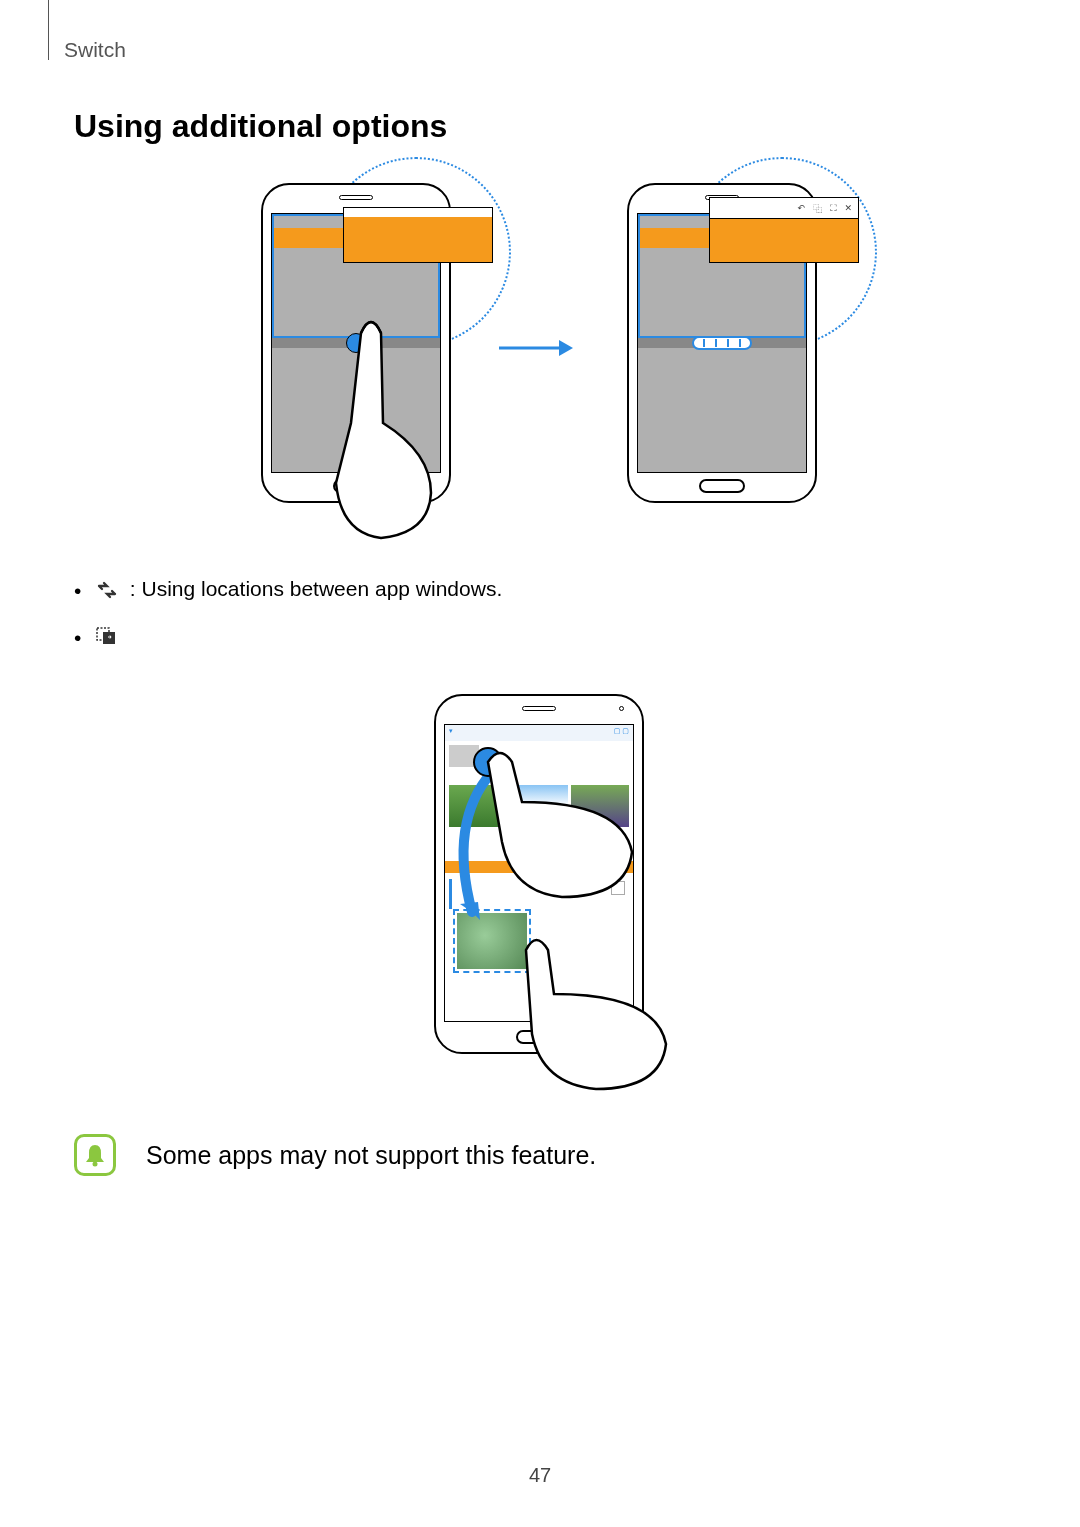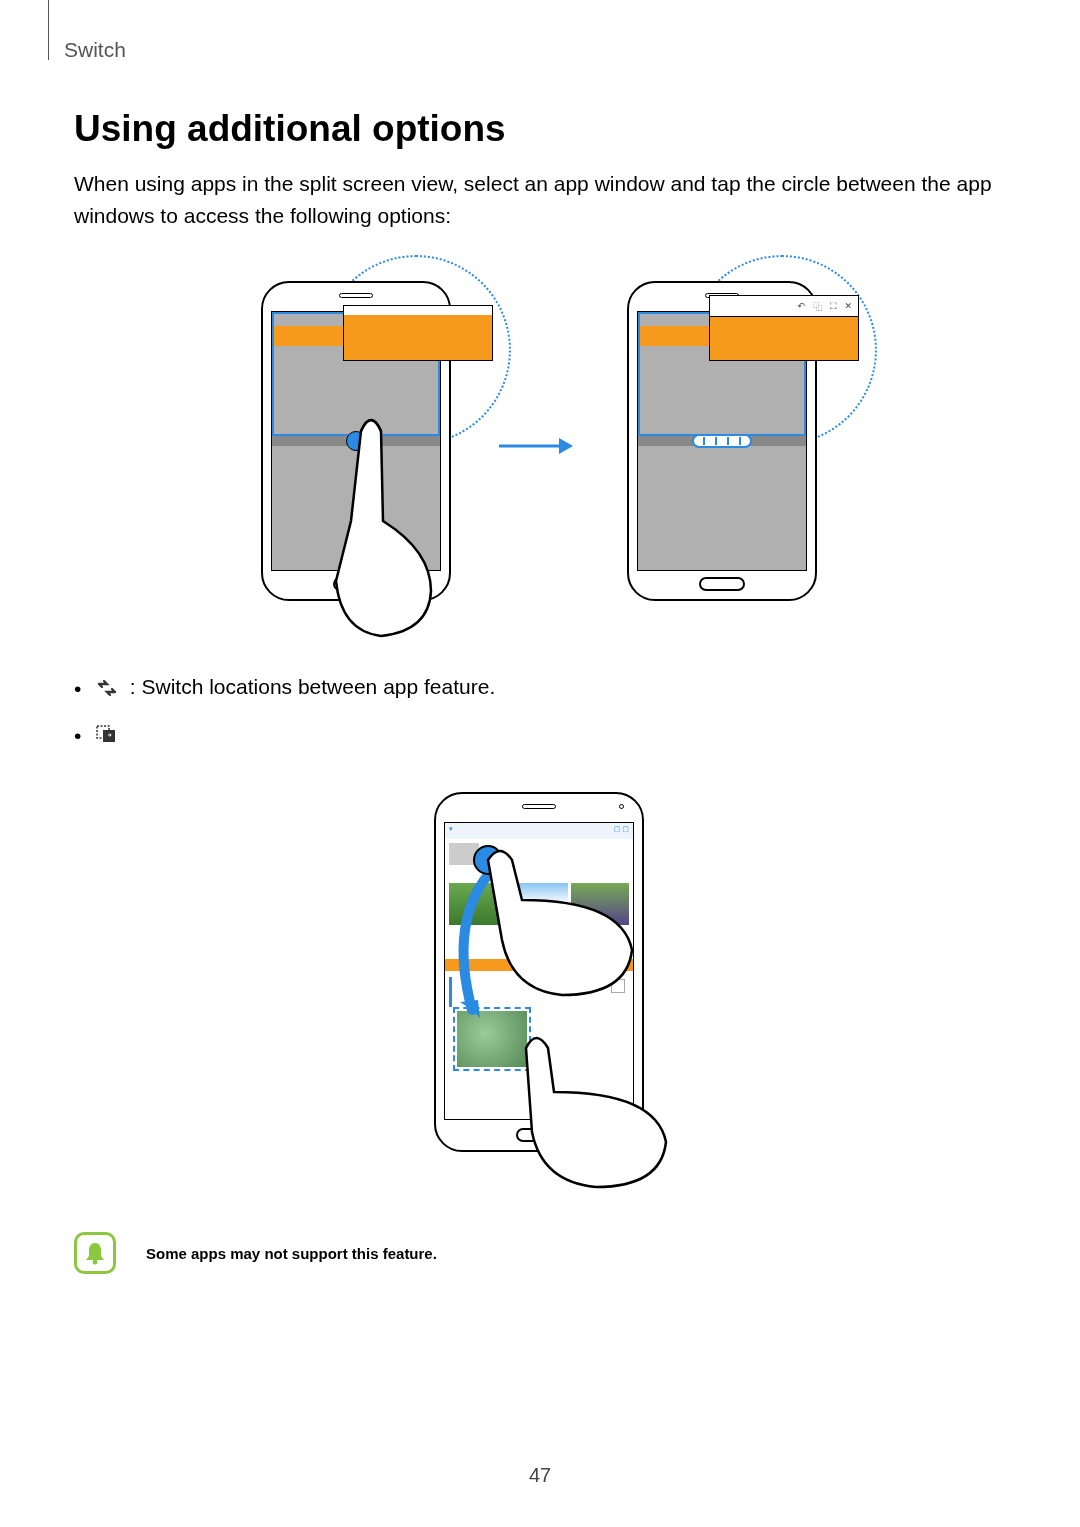--- a/index.html
+++ b/index.html
@@ -26,21 +26,21 @@
     font-size: 21px;
     color: #555;
   }
   .content {
     position: absolute;
     left: 74px;
     top: 108px;
     width: 930px;
   }
   .section-title {
-    font-size: 37px;
+    font-size: 32px;
     font-weight: 700;
     margin-bottom: 18px;
   }
   .intro {
     font-size: 21px;
     line-height: 1.5;
     margin-bottom: 30px;
   }
   .figure-row {
     display: flex;
@@ -221,21 +221,20 @@
   }
 </style>
 </head>
 <body>
 
 <div class="vline"></div>
 <div class="breadcrumb">Switch</div>
 
 <div class="content">
   <h2 class="section-title">Using additional options</h2>
-  <p class="intro">When using apps in the split screen view, select an app window and tap the circle between the app windows to access the following options:</p>
 
   <div class="figure-row">
 
     <div class="phone">
       <div class="zoom-circle" style="left:70px; top:-6px; width:190px; height:190px;"></div>
       <div class="phone-body">
         <div class="phone-speaker"></div>
         <div class="phone-screen">
           <div class="split-top">
             <div class="orange-bar"></div>
@@ -289,21 +288,21 @@
   </div>
 
   <div class="bullets">
     <div class="bullet">
       <div class="bullet-dot">•</div>
       <div>
         <span class="bullet-icon">
           <svg width="24" height="18" viewBox="0 0 24 18">
             <path d="M4 5 L12 5 L9 2 M4 5 L7 8 M20 13 L12 13 L15 16 M20 13 L17 10" stroke="#333" stroke-width="2.3" fill="none" stroke-linecap="round"></path>
           </svg>
-        </span><span> : Switch locations between app feature.</span>
+        </span><span> : Using locations between app windows.</span>
       </div>
     </div>
     <div class="bullet">
       <div class="bullet-dot">•</div>
       <div>
         <span class="bullet-icon">
           <svg width="24" height="20" viewBox="0 0 24 20">
             <rect x="2" y="2" width="12" height="12" fill="none" stroke="#333" stroke-width="1.5" stroke-dasharray="2 1.5"></rect>
             <rect x="8" y="6" width="12" height="12" fill="#333"></rect>
             <path d="M13 11 l3 0 l-1 -1.5 M16 11 l-1 1.5" stroke="#fff" stroke-width="1" fill="none"></path>
@@ -366,17 +365,17 @@
     </div>
   </div>
 
   <div class="note-row">
     <div class="note-icon">
       <svg width="26" height="26" viewBox="0 0 26 26">
         <path d="M13 3 Q7 3 7 11 L7 16 L4 20 L22 20 L19 16 L19 11 Q19 3 13 3 Z" fill="#8bc73f"></path>
         <circle cx="13" cy="22" r="2.5" fill="#8bc73f"></circle>
       </svg>
     </div>
-    <div style="font-size:15px;font-weight:bold;">Some apps may not support this feature.</div>
+    <div style="font-size:25px;">Some apps may not support this feature.</div>
   </div>
 </div>
 
 <div class="page-num">47</div>
 
 </body></html>

